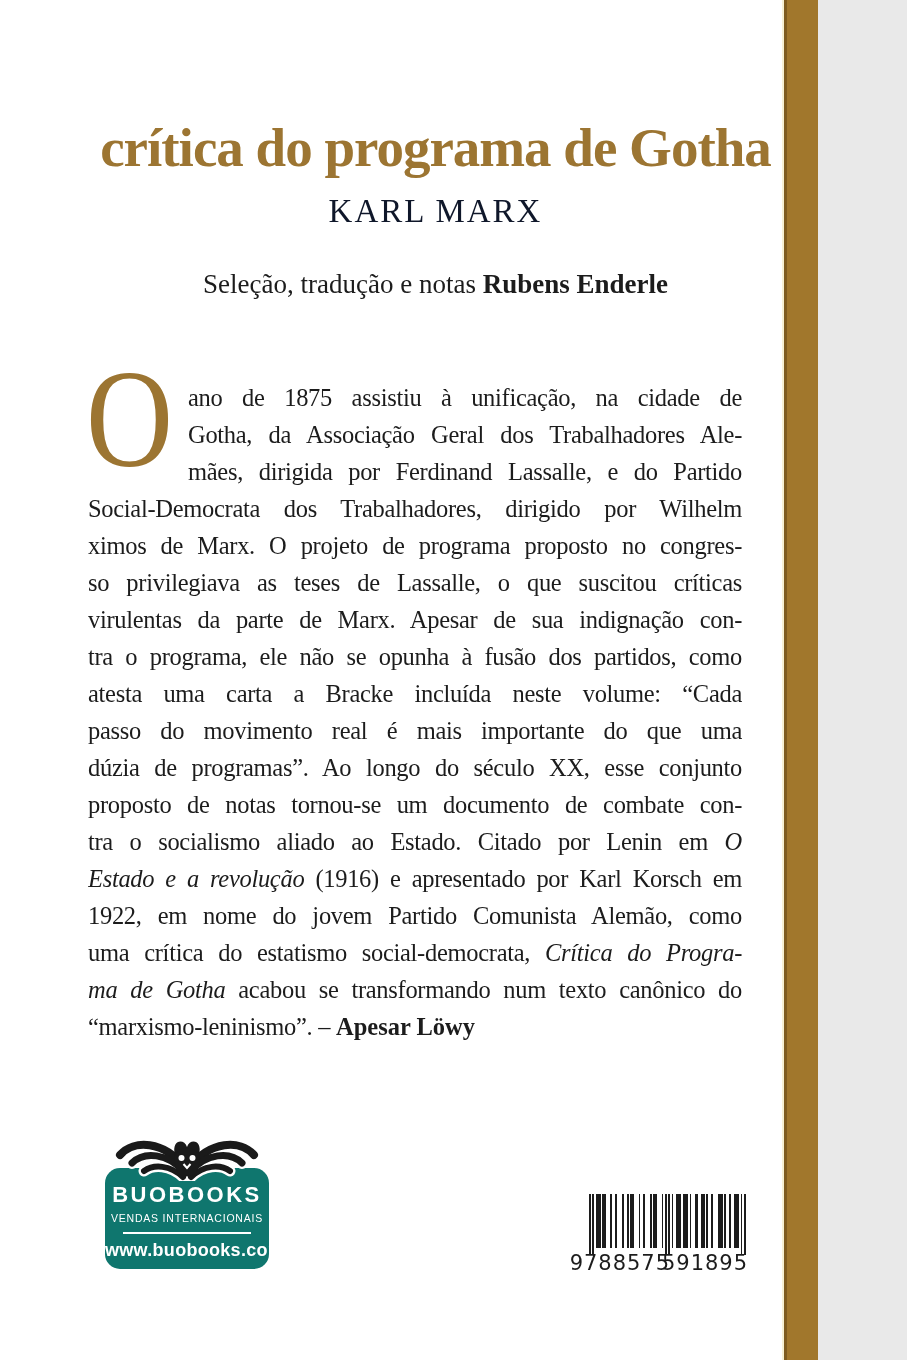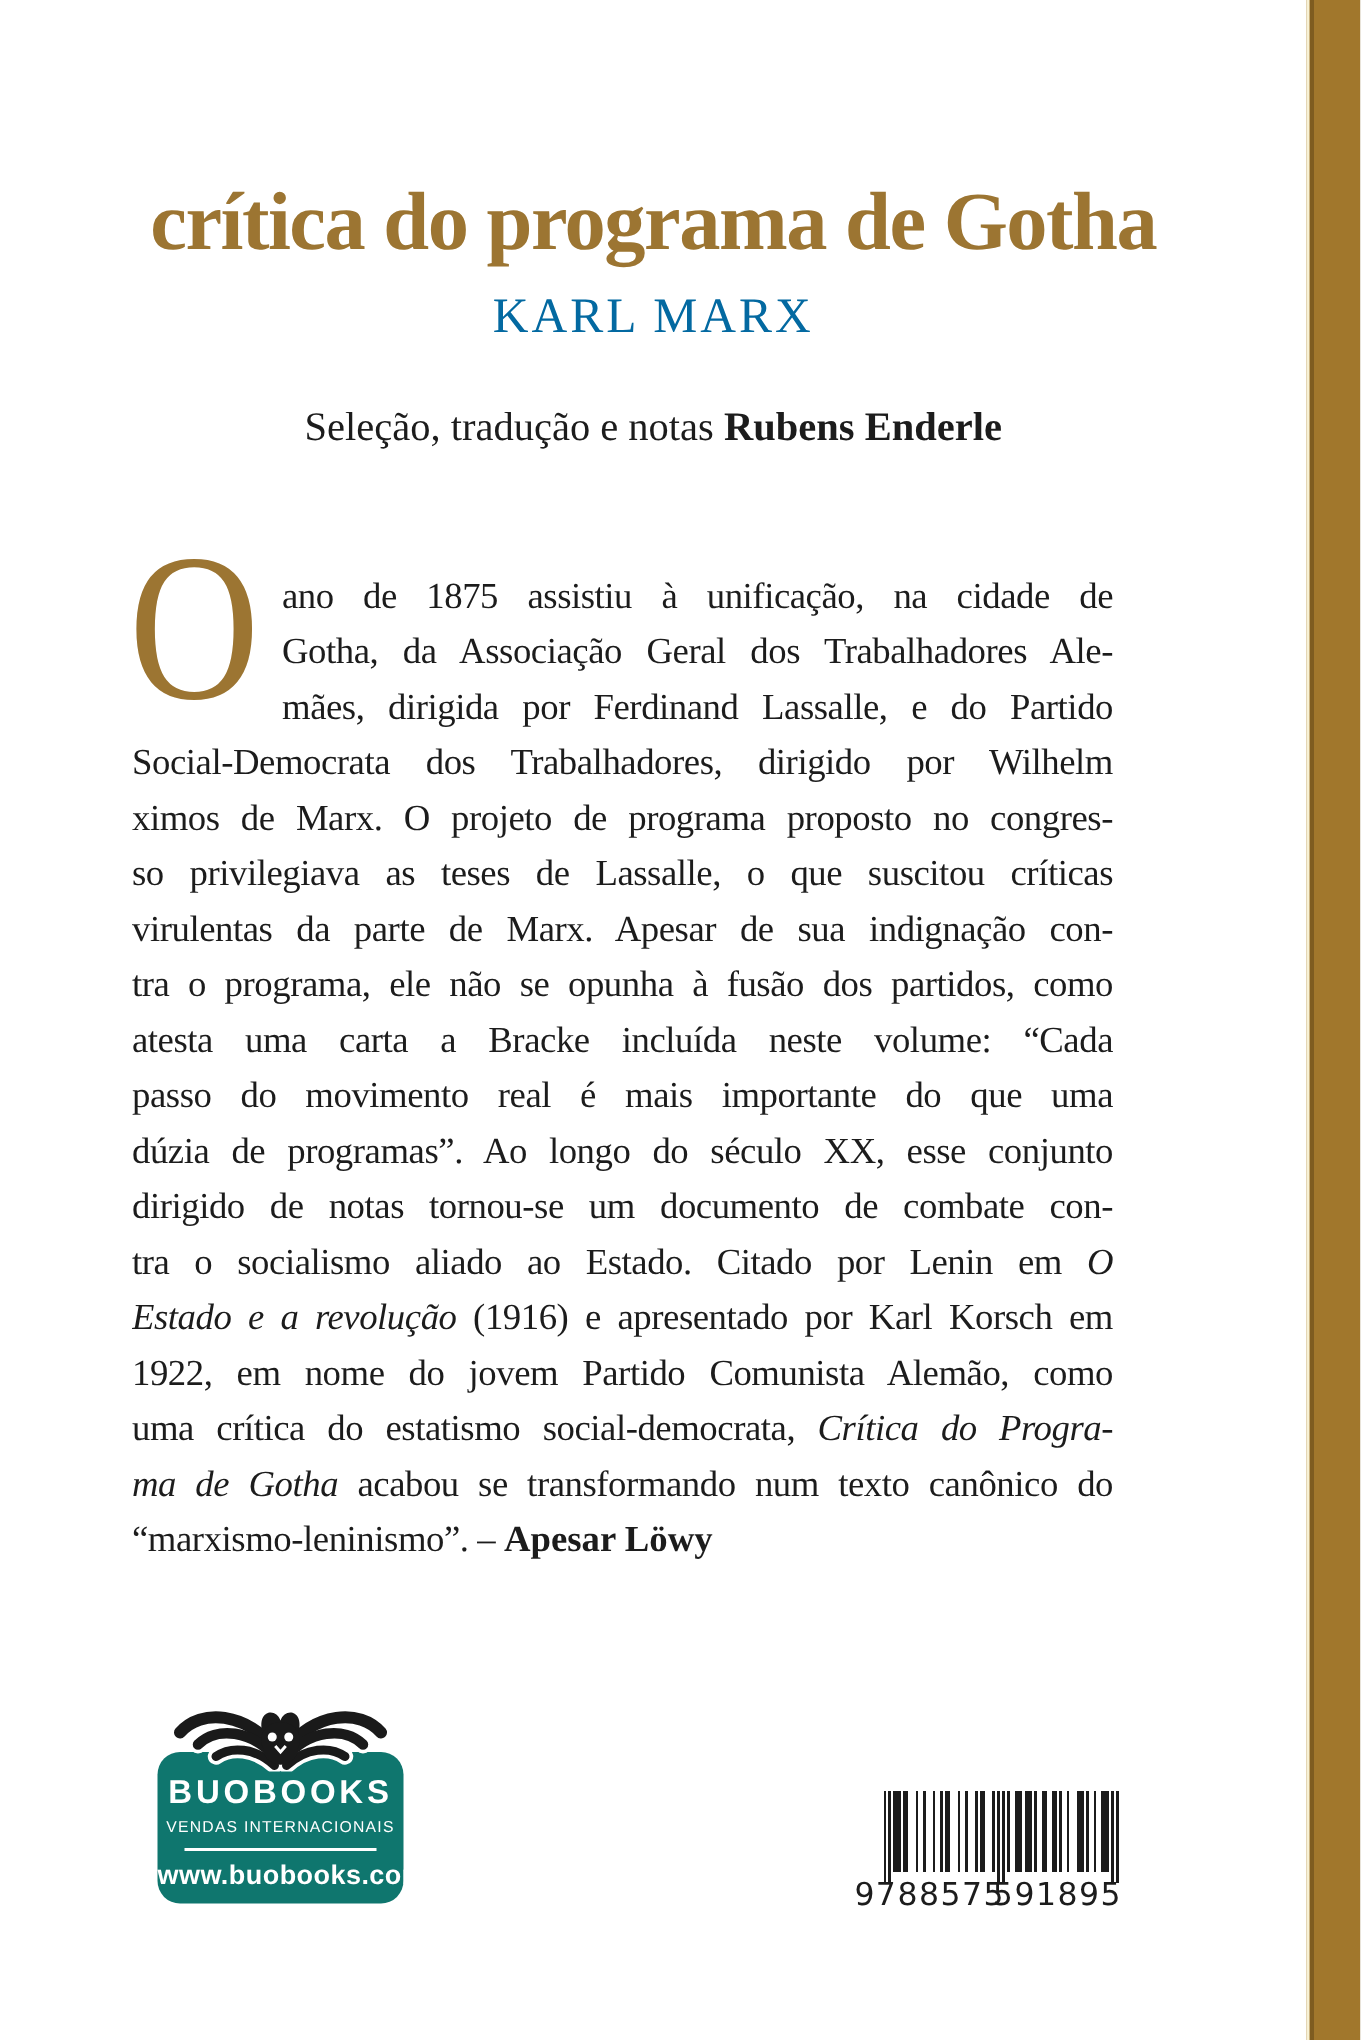--- a/index.html
+++ b/index.html
@@ -1,34 +1,34 @@
 <!DOCTYPE html>
 <html><head>
 <meta charset="utf-8">
 <style>
   html,body{margin:0;padding:0;background:#e9e9e9;}
   .cover{
-    position:relative;width:907px;height:1360px;background:#ffffff;
+    position:relative;width:818px;height:1360px;background:#ffffff;
     overflow:hidden;font-family:"Liberation Serif",serif;color:#1c1c1c;
   }
   
   .stripe{
     position:absolute;top:0;right:0;bottom:0;width:36px;box-sizing:border-box;
     background:#a1772c;border-left:2px solid #f7f1d5;
     box-shadow:inset 3px 0 0 #7e5c20;
   }
   
   .header{position:absolute;left:0;top:118px;width:871px;text-align:center;}
   .title{
     margin:0;font-size:55px;line-height:1.1;font-weight:bold;
     color:#9c7532;letter-spacing:-1px;
   }
   .author{
     margin:14px 0 0 0;font-size:33px;line-height:1.1;font-weight:normal;
-    letter-spacing:2px;color:#0369a1;
+    letter-spacing:2px;color:#0f172a;
   }
   .credits{margin:40px 0 0 0;font-size:27px;color:#1c1c1c;}
   .credits b{font-weight:bold;}
   
   .blurb{position:absolute;left:88px;top:379px;width:654px;}
   .dropcap{
     position:absolute;left:-2px;top:-30px;font-size:140px;line-height:1;
     color:#9c7532;transform:scaleX(0.86);transform-origin:left top;
     font-family:"Liberation Serif",serif;
   }
@@ -80,21 +80,21 @@
         <div class="bline indent"><span>Gotha, da Associação Geral dos Trabalhadores Ale-</span></div>
         <div class="bline indent"><span>mães, dirigida por Ferdinand Lassalle, e do Partido</span></div>
         <div class="bline"><span>Social-Democrata dos Trabalhadores, dirigido por Wilhelm</span></div>
         <div class="bline"><span>ximos de Marx. O projeto de programa proposto no congres-</span></div>
         <div class="bline"><span>so privilegiava as teses de Lassalle, o que suscitou críticas</span></div>
         <div class="bline"><span>virulentas da parte de Marx. Apesar de sua indignação con-</span></div>
         <div class="bline"><span>tra o programa, ele não se opunha à fusão dos partidos, como</span></div>
         <div class="bline"><span>atesta uma carta a Bracke incluída neste volume: “Cada</span></div>
         <div class="bline"><span>passo do movimento real é mais importante do que uma</span></div>
         <div class="bline"><span>dúzia de programas”. Ao longo do século XX, esse conjunto</span></div>
-        <div class="bline"><span>dirigido de notas tornou-se um documento de combate con-</span></div>
+        <div class="bline"><span>proposto de notas tornou-se um documento de combate con-</span></div>
         <div class="bline"><span>tra o socialismo aliado ao Estado. Citado por Lenin em </span><i>O</i></div>
         <div class="bline"><i>Estado e a revolução</i><span> (1916) e apresentado por Karl Korsch em</span></div>
         <div class="bline"><span>1922, em nome do jovem Partido Comunista Alemão, como</span></div>
         <div class="bline"><span>uma crítica do estatismo social-democrata, </span><i>Crítica do Progra-</i></div>
         <div class="bline"><i>ma de Gotha</i><span> acabou se transformando num texto canônico do</span></div>
         <div class="bline last"><span>“marxismo-leninismo”.  – </span><b>Apesar Löwy</b></div>
       </div>
   </div>
 
   <div class="logo">

